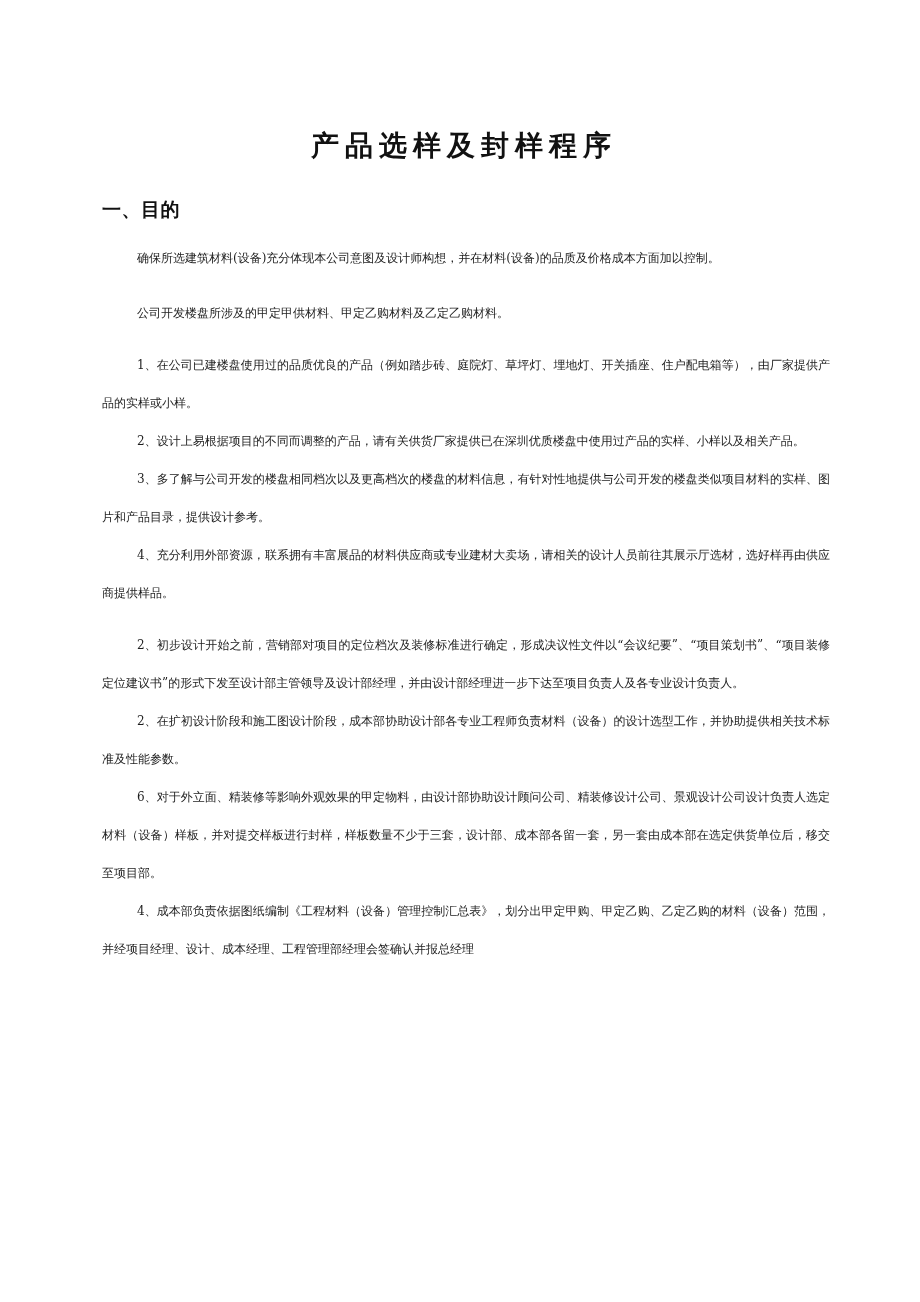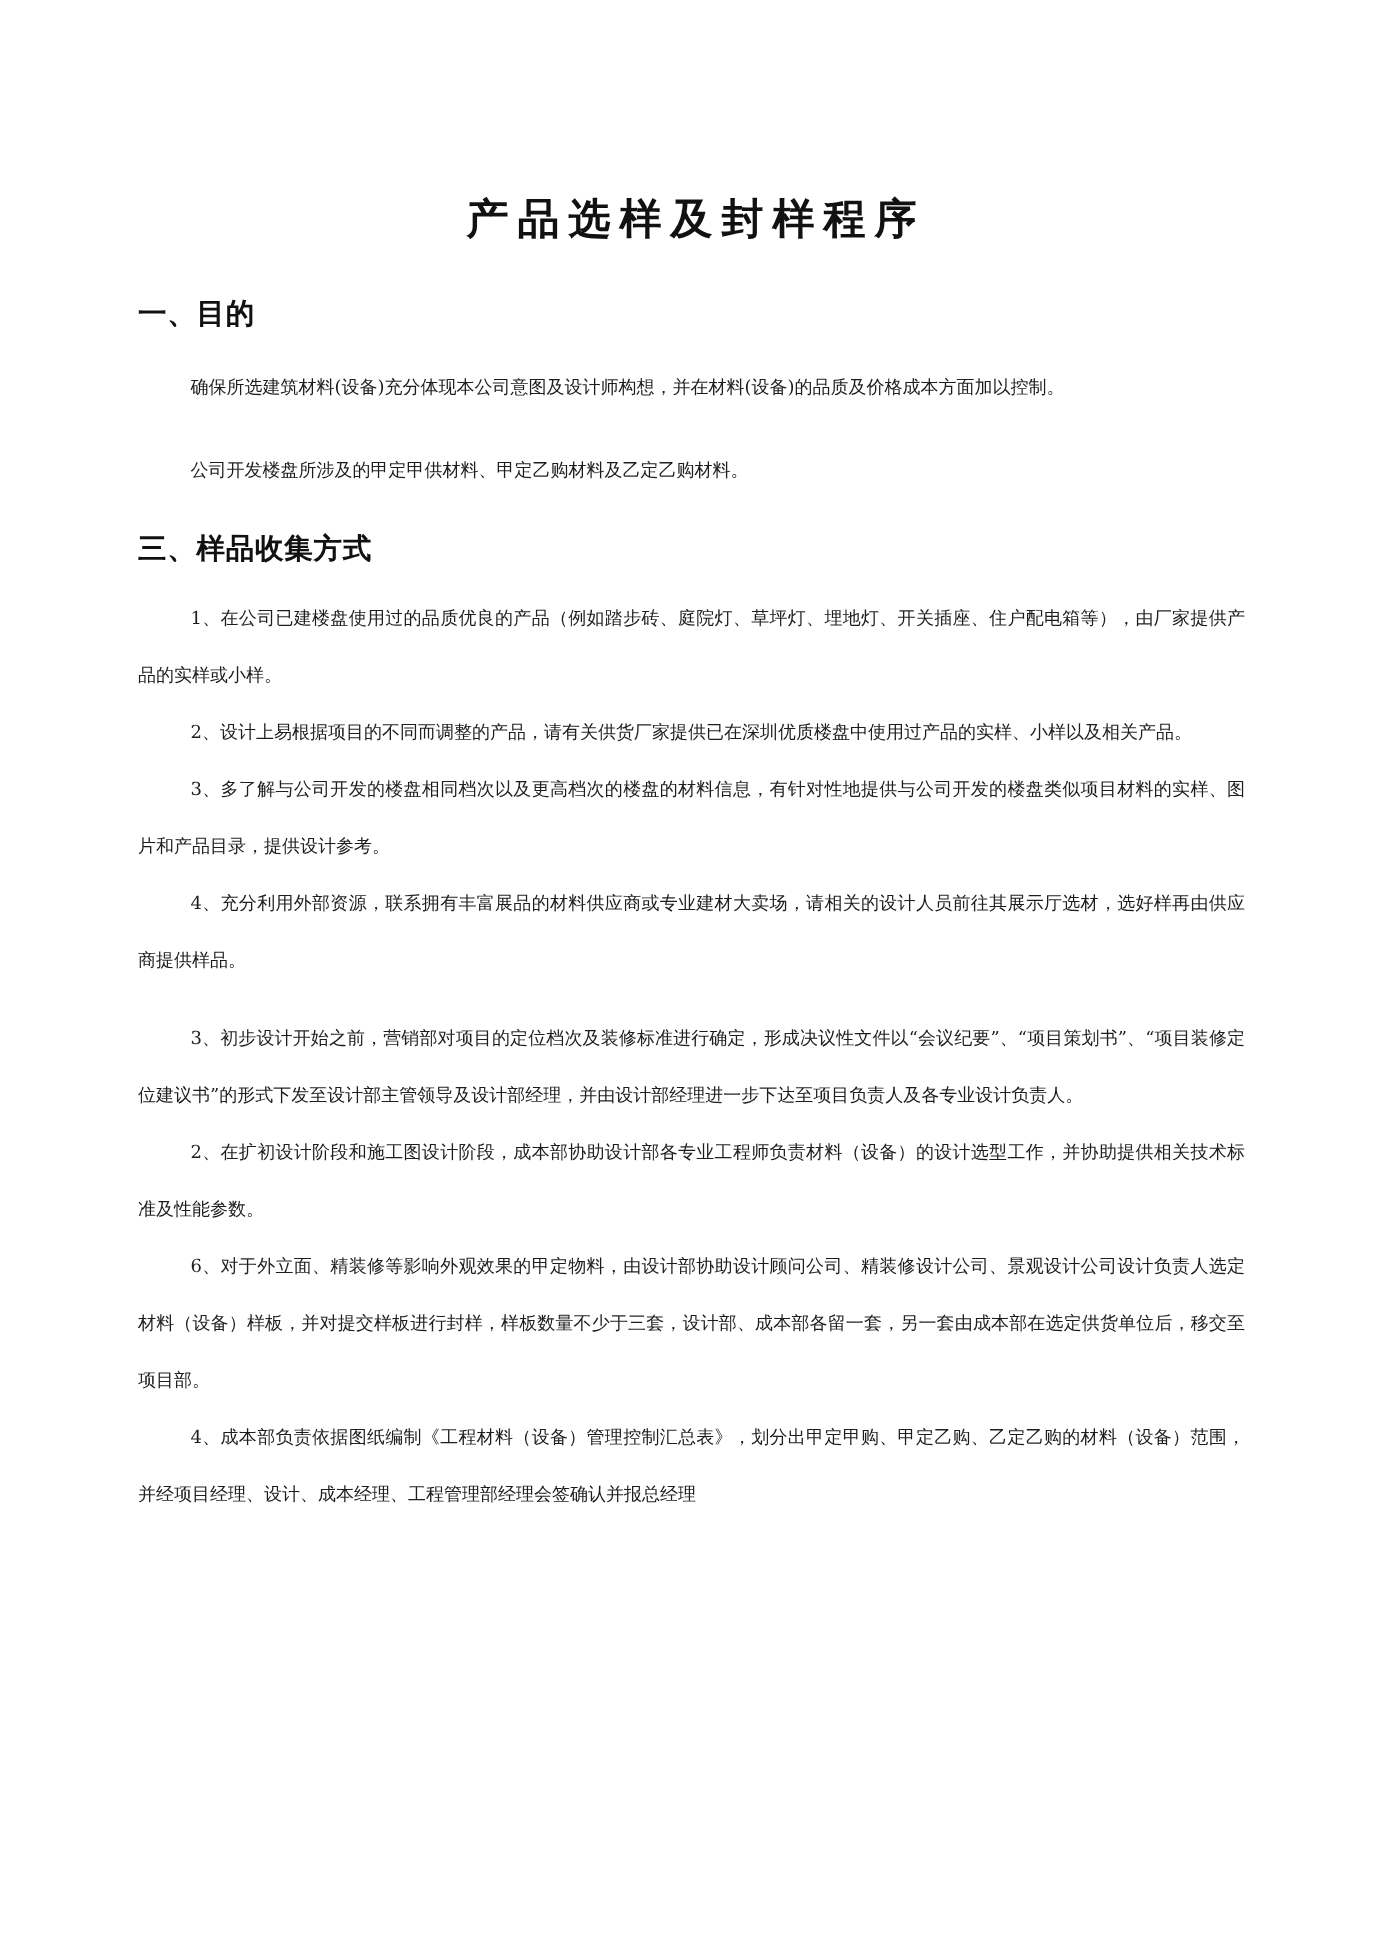--- a/index.html
+++ b/index.html
@@ -67,46 +67,46 @@
   p.list-item {
     padding-top: 0;
   }
 
   p.list-first {
     padding-top: 14px;
   }
 
   .section-block {
     display: block;
+    margin-left: 10px;
   }
 </style>
 </head>
 <body>
 
 <div class="page">
 
   <h1 class="doc-title">产品选样及封样程序</h1>
 
   <div class="section-block">
     <h2 class="section-heading heading-gap-first">一、目的</h2>
     <p class="body-text">确保所选建筑材料(设备)充分体现本公司意图及设计师构想，并在材料(设备)的品质及价格成本方面加以控制。</p>
   </div>
 
   <div class="section-block">
     <p class="body-text">公司开发楼盘所涉及的甲定甲供材料、甲定乙购材料及乙定乙购材料。</p>
   </div>
 
   <div class="section-block">
-    <h2 class="section-heading heading-gap">三、样品收集方式</h2>
     <p class="body-text list-first">1、在公司已建楼盘使用过的品质优良的产品（例如踏步砖、庭院灯、草坪灯、埋地灯、开关插座、住户配电箱等），由厂家提供产品的实样或小样。</p>
     <p class="body-text list-item">2、设计上易根据项目的不同而调整的产品，请有关供货厂家提供已在深圳优质楼盘中使用过产品的实样、小样以及相关产品。</p>
     <p class="body-text list-item">3、多了解与公司开发的楼盘相同档次以及更高档次的楼盘的材料信息，有针对性地提供与公司开发的楼盘类似项目材料的实样、图片和产品目录，提供设计参考。</p>
     <p class="body-text list-item">4、充分利用外部资源，联系拥有丰富展品的材料供应商或专业建材大卖场，请相关的设计人员前往其展示厅选材，选好样再由供应商提供样品。</p>
   </div>
 
   <div class="section-block">
-    <p class="body-text list-first">3、初步设计开始之前，营销部对项目的定位档次及装修标准进行确定，形成决议性文件以“会议纪要”、“项目策划书”、“项目装修定位建议书”的形式下发至设计部主管领导及设计部经理，并由设计部经理进一步下达至项目负责人及各专业设计负责人。</p>
+    <p class="body-text list-first">2、初步设计开始之前，营销部对项目的定位档次及装修标准进行确定，形成决议性文件以“会议纪要”、“项目策划书”、“项目装修定位建议书”的形式下发至设计部主管领导及设计部经理，并由设计部经理进一步下达至项目负责人及各专业设计负责人。</p>
     <p class="body-text list-item">2、在扩初设计阶段和施工图设计阶段，成本部协助设计部各专业工程师负责材料（设备）的设计选型工作，并协助提供相关技术标准及性能参数。</p>
     <p class="body-text list-item">6、对于外立面、精装修等影响外观效果的甲定物料，由设计部协助设计顾问公司、精装修设计公司、景观设计公司设计负责人选定材料（设备）样板，并对提交样板进行封样，样板数量不少于三套，设计部、成本部各留一套，另一套由成本部在选定供货单位后，移交至项目部。</p>
     <p class="body-text list-item">4、成本部负责依据图纸编制《工程材料（设备）管理控制汇总表》，划分出甲定甲购、甲定乙购、乙定乙购的材料（设备）范围，并经项目经理、设计、成本经理、工程管理部经理会签确认并报总经理</p>
   </div>
 
 </div>
 
 </body></html>

